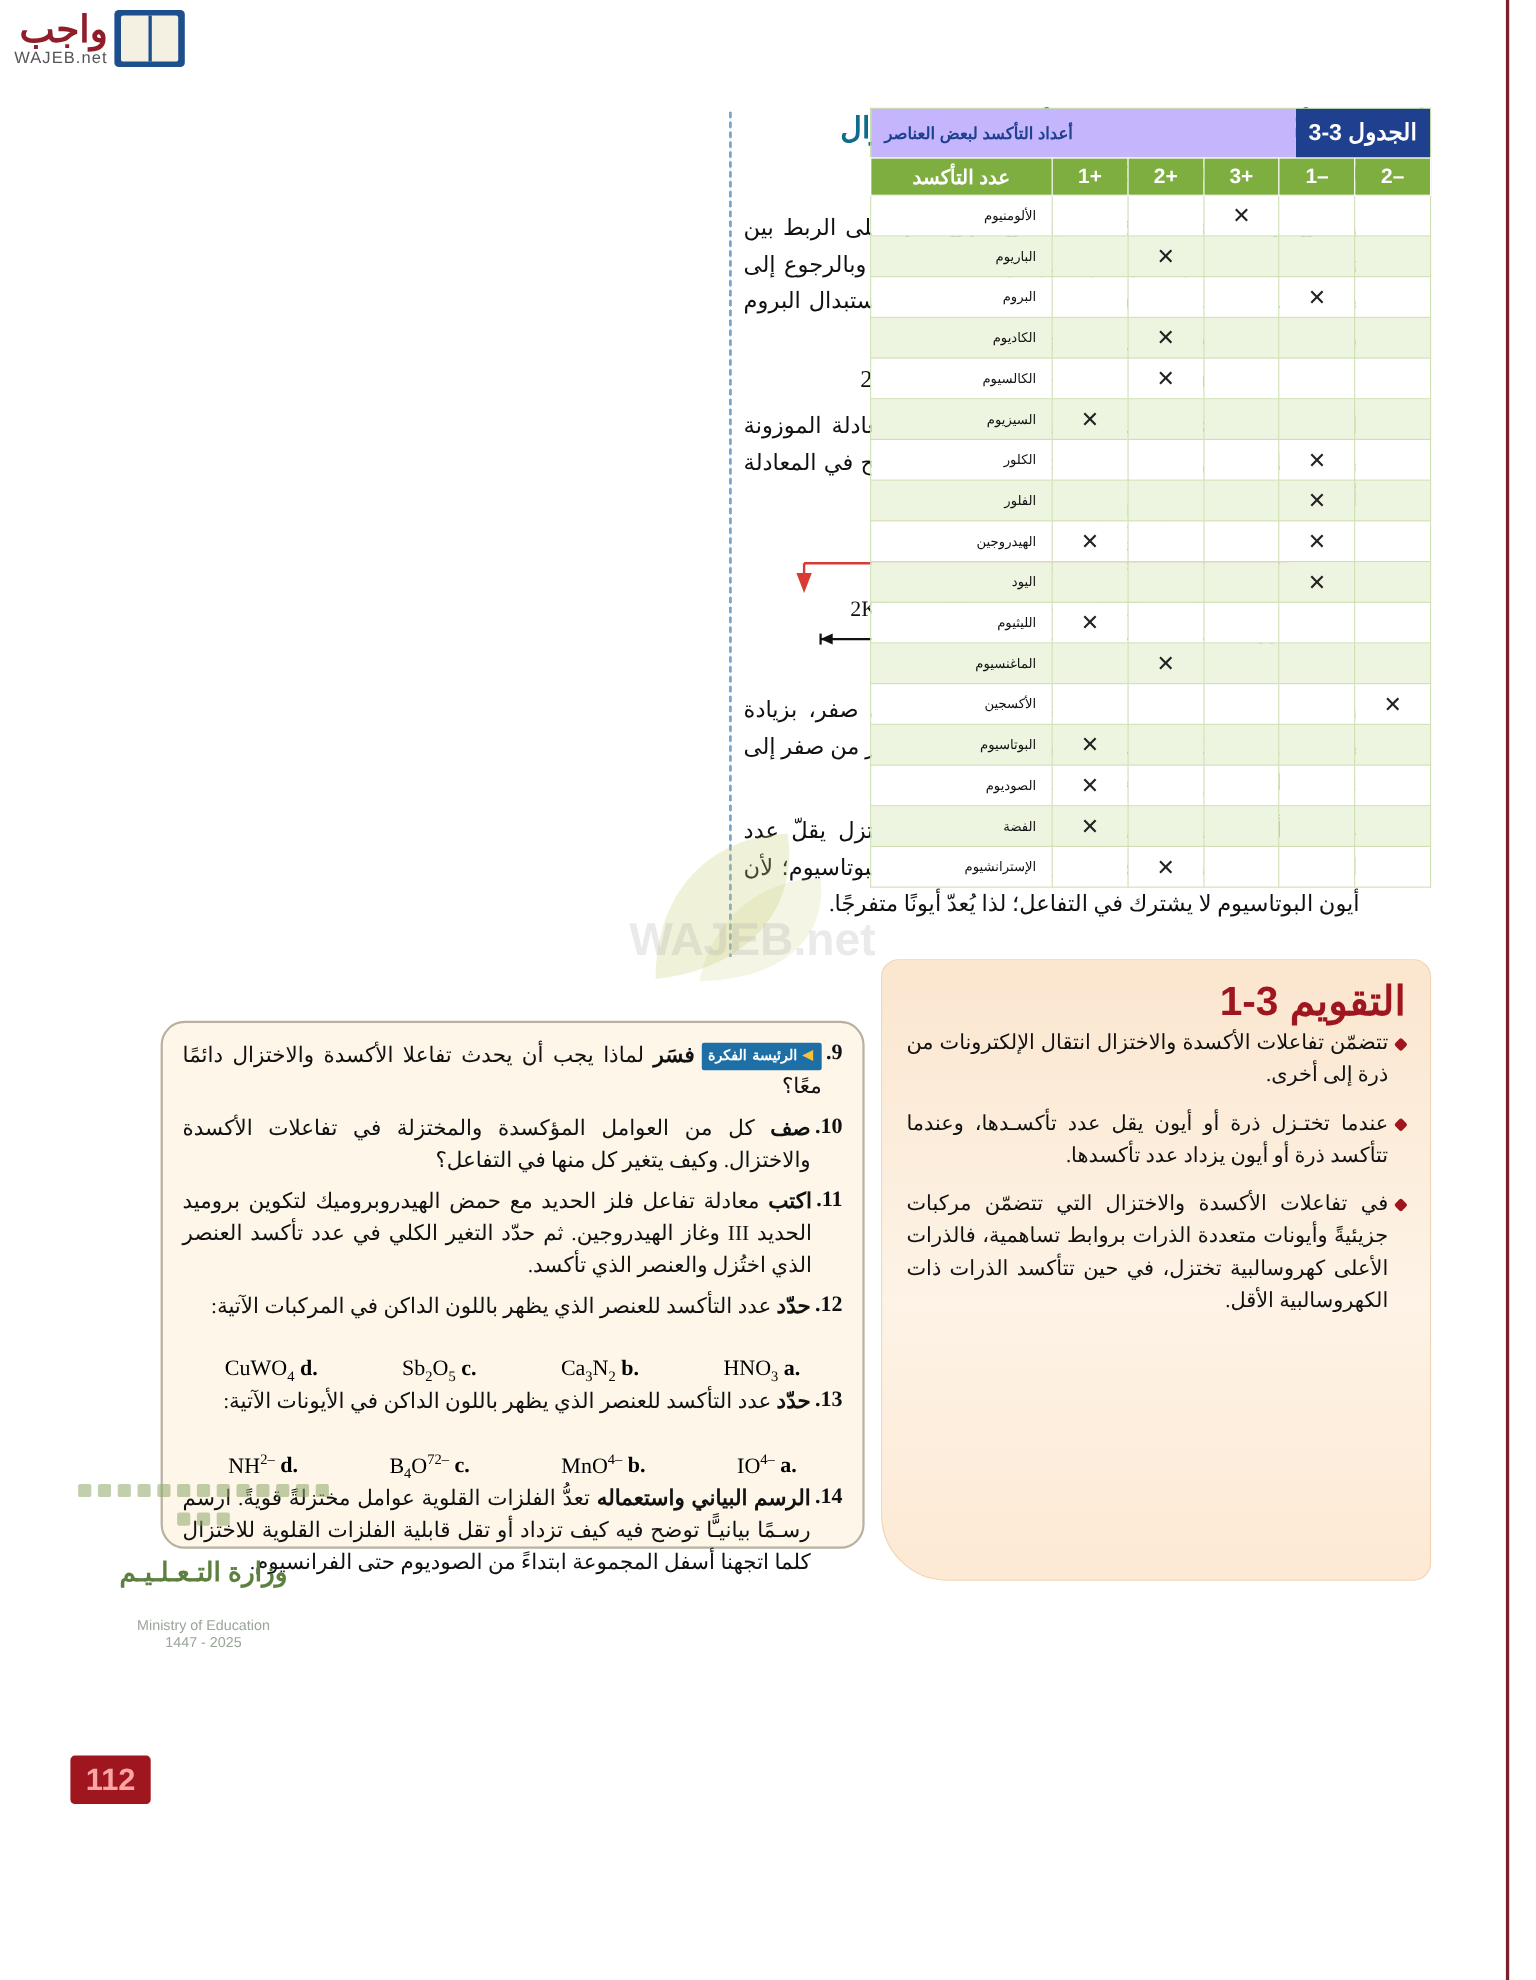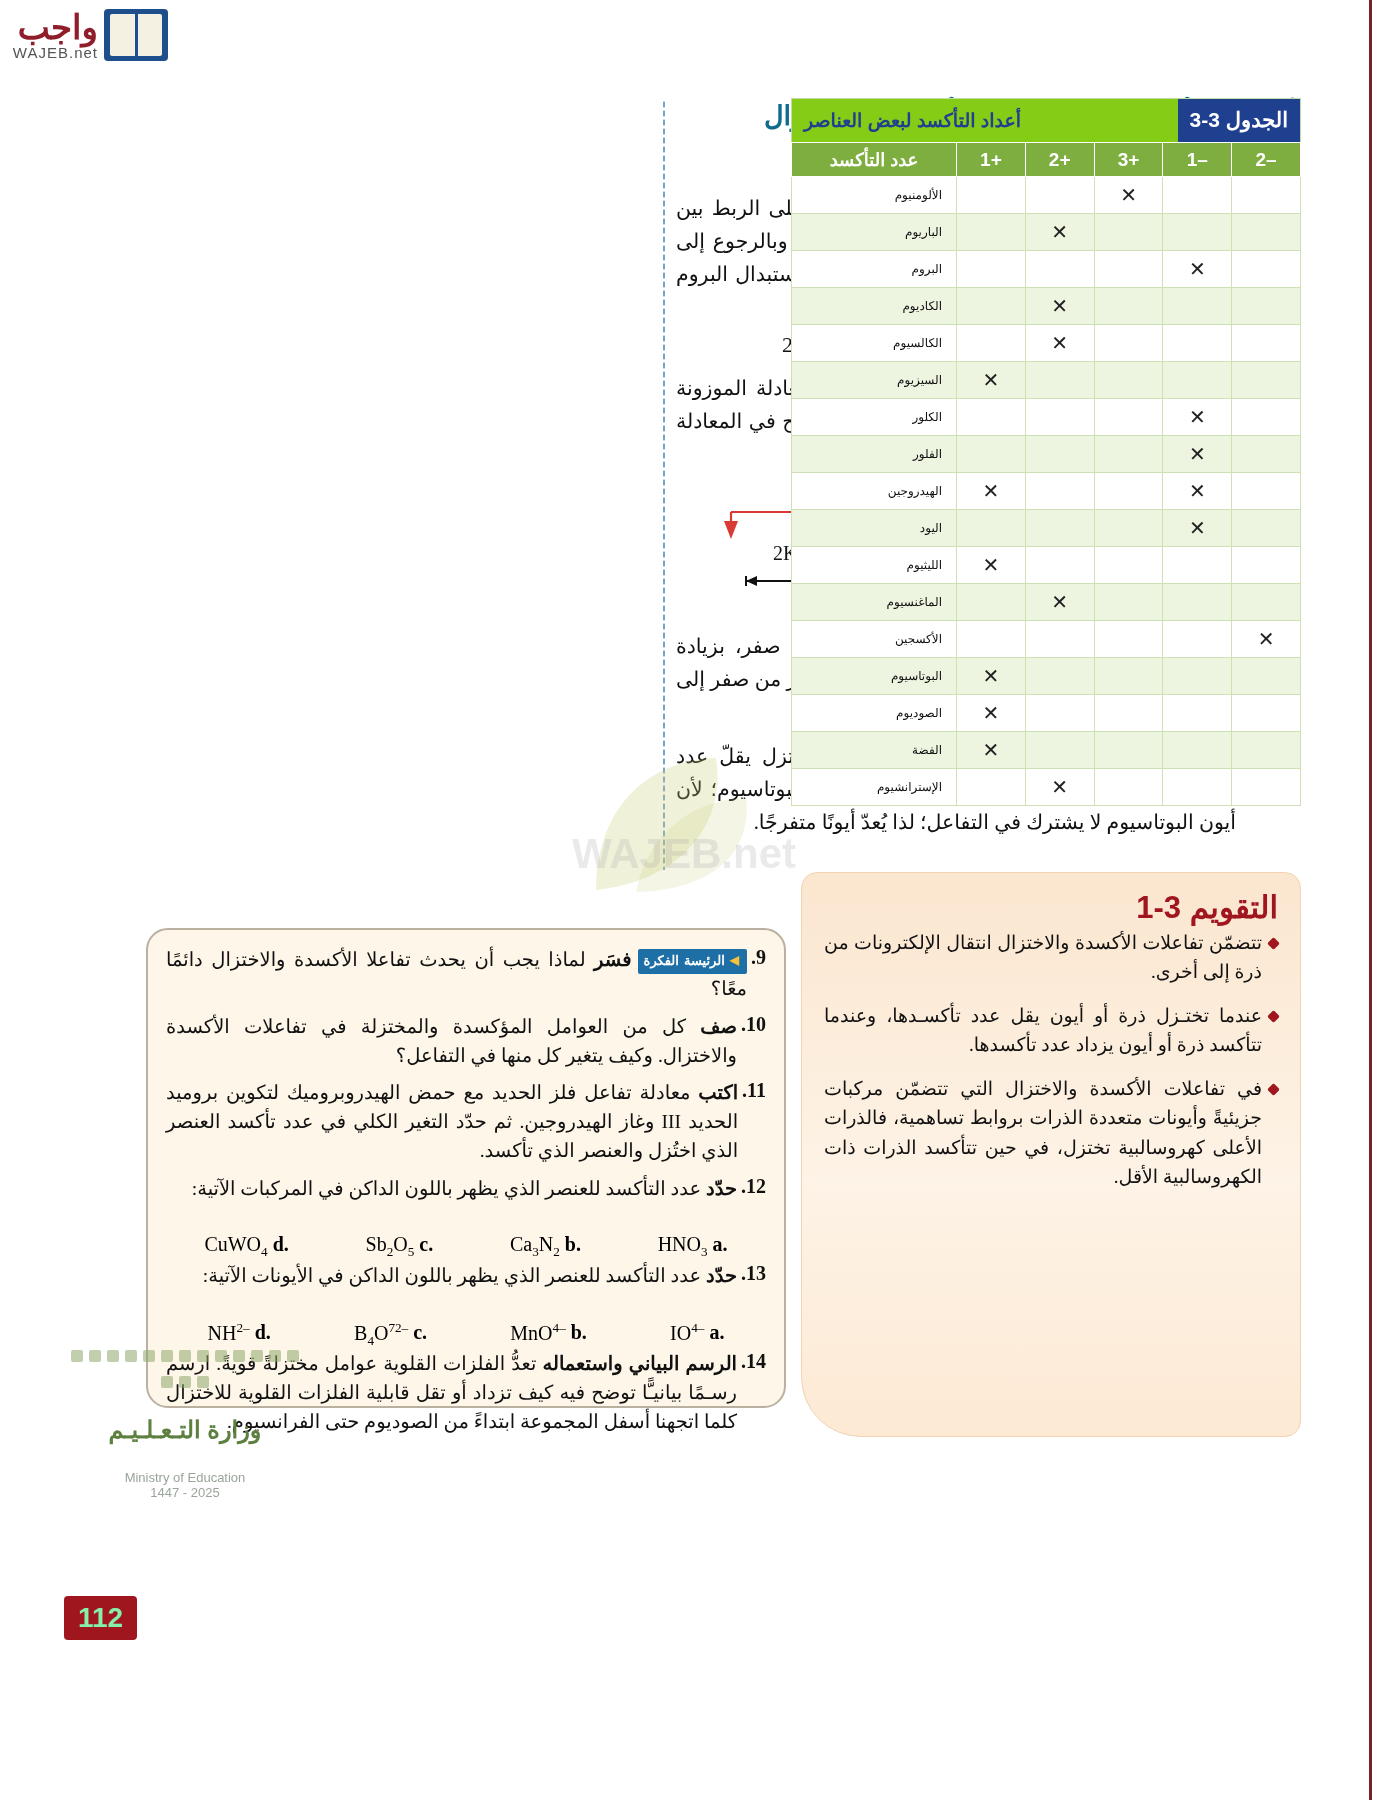--- a/index.html
+++ b/index.html
@@ -78,21 +78,21 @@
 
   
   #ox-table { position:absolute; right:95px; top:98px; width:510px; }
   #ox-table .title-row { display:flex; align-items:stretch; border:1px solid #c5dba6; border-bottom:none; }
   #ox-table .title-badge {
     background:#1f3f8f; color:#fff; font-weight:bold; font-size:21px;
     padding:9px 12px 10px 12px; white-space:nowrap; direction:rtl;
     font-family:"Liberation Sans",sans-serif; display:flex; align-items:center;
   }
   #ox-table .title-text {
-    flex:1; background:#84cc16; color:#1f3f8f; font-weight:bold; font-size:19px;
+    flex:1; background:#c4b5fd; color:#1f3f8f; font-weight:bold; font-size:15px;
     display:flex; align-items:center; justify-content:flex-end;
     padding:0 12px; direction:rtl; font-family:"Liberation Sans",sans-serif;
   }
   #ox-table table { border-collapse:collapse; width:100%; table-layout:fixed; }
   #ox-table th, #ox-table td { border:1px solid #cfe0b4; text-align:center; }
   #ox-table thead th {
     background:#7fae40; color:#fff; font-weight:bold; font-size:19px; height:34px;
     font-family:"Liberation Sans",sans-serif; border-color:#ffffff;
   }
   #ox-table thead th.namecol { font-size:18px; }
@@ -114,21 +114,21 @@
 
   
   #eval-panel {
     position:absolute; right:95px; top:872px; width:500px; height:565px;
     background:linear-gradient(180deg,#fbe6cf 0%, #fdf3e6 55%, #fde9d4 100%);
     border-radius:16px 16px 16px 60px;
     border:1px solid #f0d4b4;
   }
   #eval-panel h2 {
     margin:0; padding:16px 22px 2px 0; text-align:right; direction:rtl;
-    color:#a0161f; font-size:31px; font-weight:bold;
+    color:#a0161f; font-size:37px; font-weight:bold;
     font-family:"Liberation Sans",sans-serif;
   }
   #eval-panel h3 {
     margin:6px 22px 6px 0; text-align:right; direction:rtl;
     color:#a0161f; font-size:19px; font-weight:bold;
     font-family:"Liberation Sans",sans-serif;
   }
   #eval-panel ul { list-style:none; margin:0; padding:0 22px 0 22px; direction:rtl; }
   #eval-panel li {
     position:relative; text-align:justify; text-align-last:right;
@@ -181,21 +181,21 @@
   #moe { position:absolute; left:70px; bottom:300px; width:230px; text-align:center; }
   #moe .pattern { height:46px; display:flex; flex-wrap:wrap; gap:6px; justify-content:center; opacity:.55; }
   #moe .pattern i { width:12px; height:12px; background:#8fa96b; display:block; border-radius:2px; }
   #moe .ar { color:#5d7f3f; font-size:24px; font-weight:bold; direction:rtl;
              font-family:"Liberation Sans",sans-serif; letter-spacing:2px; margin-top:20px; }
   #moe .en { color:#9aa59a; font-size:13px; font-family:"Liberation Sans",sans-serif;margin-top:26px; }
   #moe .yr { color:#9aa59a; font-size:13px; font-family:"Liberation Sans",sans-serif; }
 
   #page-num {
     position:absolute; left:64px; bottom:160px;
-    background:#a0161f; color:#86efac; font-weight:bold; font-size:28px;
+    background:#a0161f; color:#fca5a5; font-weight:bold; font-size:28px;
     padding:6px 14px; border-radius:4px; font-family:"Liberation Sans",sans-serif;
   }
 </style>
 </head>
 <body>
 
 <div id="page">
 
   <div class="vrule-right"></div>
 

